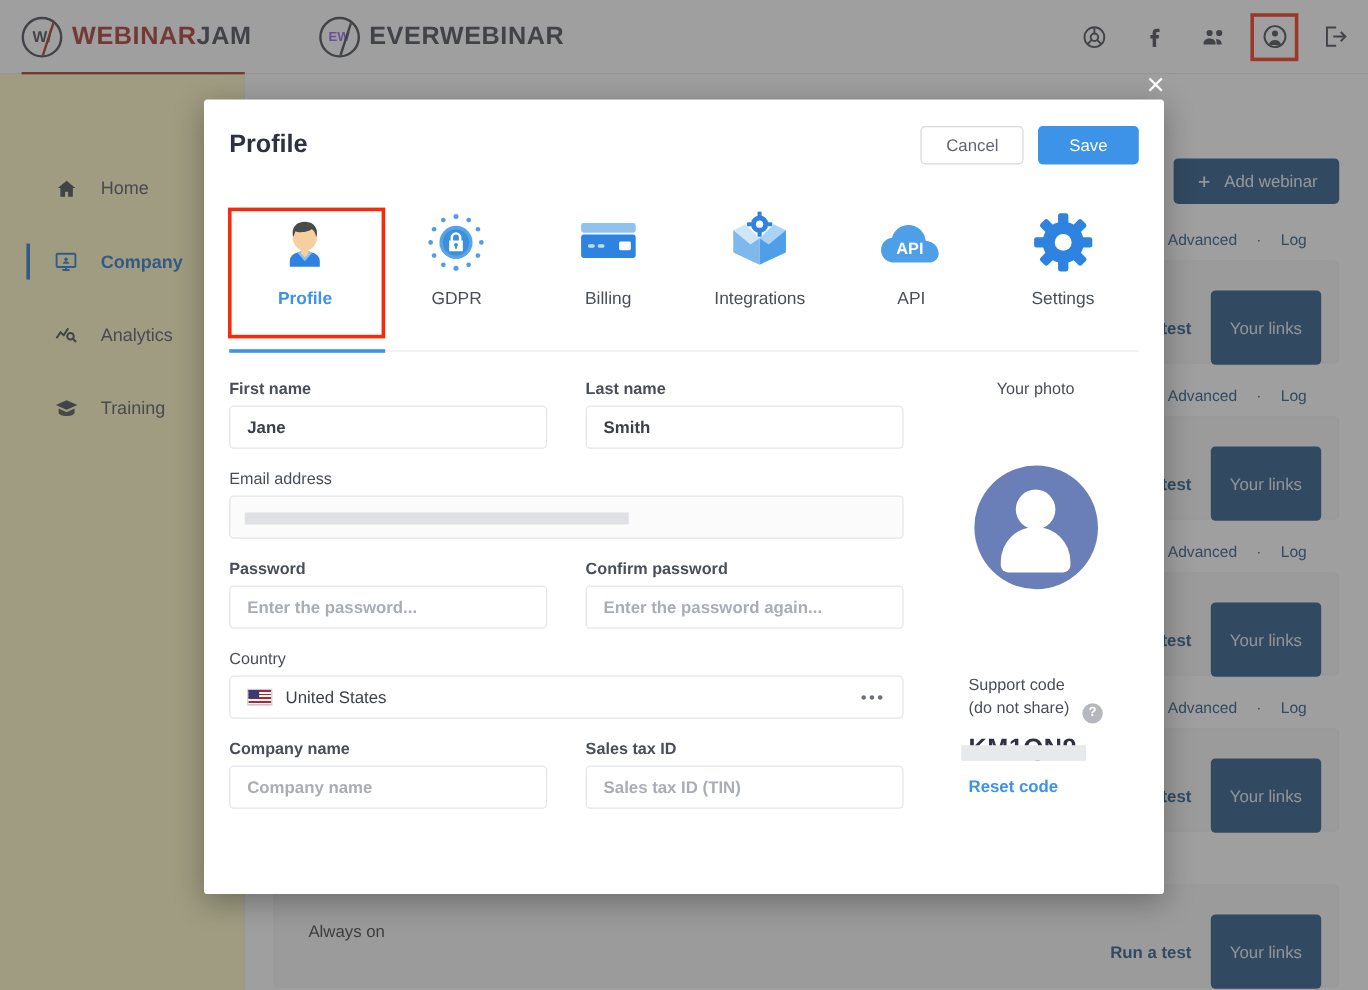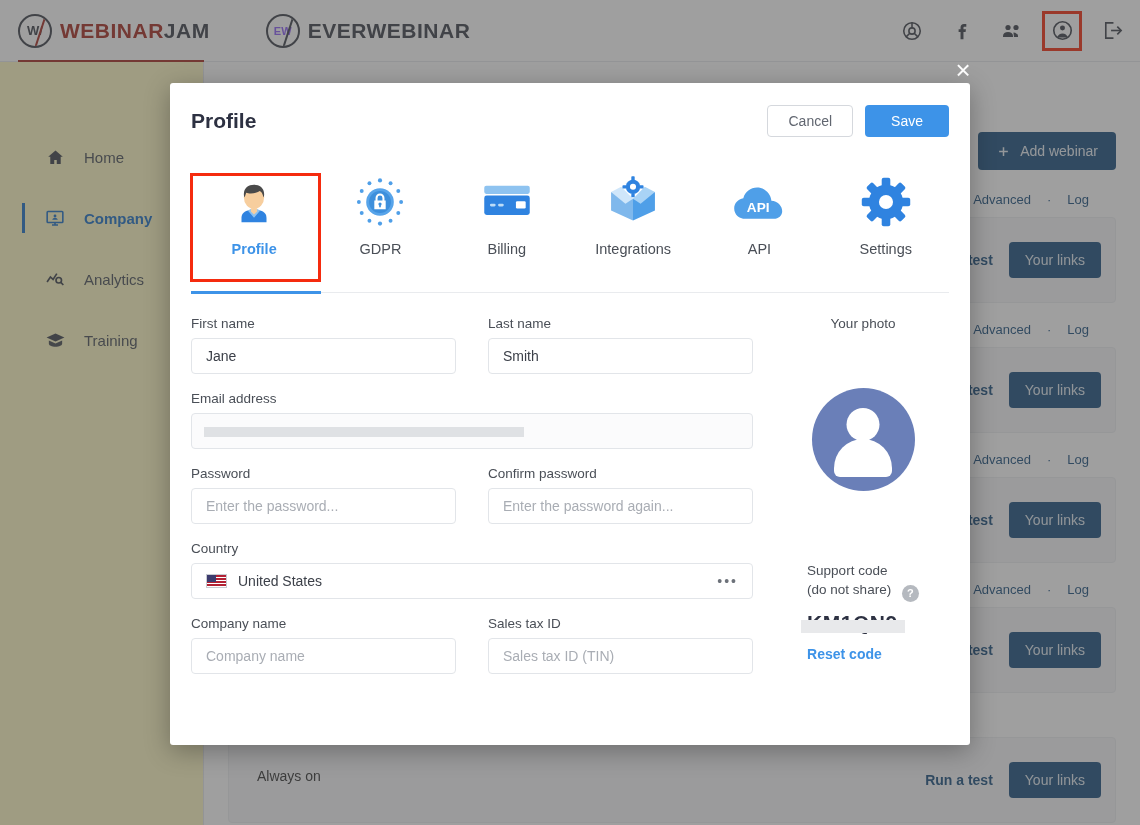--- a/index.html
+++ b/index.html
@@ -80,21 +80,21 @@
   .wrow .links {
     position:absolute; top:-26px; right:10px; font-size:13px; color:#1b4f7e;
   }
   .wrow .links span { margin:0 16px; }
   .wrow .inner {
     position:absolute; right:14px; top:24px; display:flex; align-items:center; gap:16px;
   }
   .wrow .runtest { color:#1b4f7e; font-size:14px; font-weight:bold; }
   .wrow .yourlinks {
     background:#1b4f7e; color:#dfe8f0; font-size:14px; border-radius:4px;
-    padding:10px 16px;
+    padding:23px 16px;
   }
   .wrow .always { position:absolute; left:28px; top:30px; color:#333; font-size:14px; }
 
   .dim-overlay { position:absolute; inset:0; background:rgba(70,70,70,0.52); }
 
   
   .modal-close {
     position:absolute; left:950px; top:57px; width:26px; height:26px;
     color:#ffffff; display:flex; align-items:center; justify-content:center;
     font-size:26px; line-height:1; font-weight:300;
@@ -138,21 +138,21 @@
   }
   .tab-divider {
     position:absolute; left:21px; right:21px; bottom:1px; height:1px; background:#e9ebee;
   }
   .tab-underline {
     position:absolute; left:21px; bottom:0px; width:130px; height:3px; background:#3d93e8;
   }
 
   .form-area { padding:22px 21px 0 21px; display:flex; }
   .form-left { width:565px; }
-  .frow { display:flex; gap:32px; }
+  .frow { display:flex; gap:32px;font-weight:bold; }
   .fgroup { width:265px; margin-bottom:17px; }
   .fgroup.full { width:562px; }
   .flabel { font-size:13.5px; color:#4a4f57; margin-bottom:7px; display:block; }
   .finput {
     width:100%; height:36px; border:1px solid #e2e5e9; border-radius:4px;
     padding:0 14px; font-size:14px; color:#3c4049;
     display:flex; align-items:center; background:#fff;
   }
   .finput.placeholder { color:#a9adb4; }
   .finput.disabled { background:#fbfbfc; position:relative; overflow:hidden; color:#c9ccd1; }

